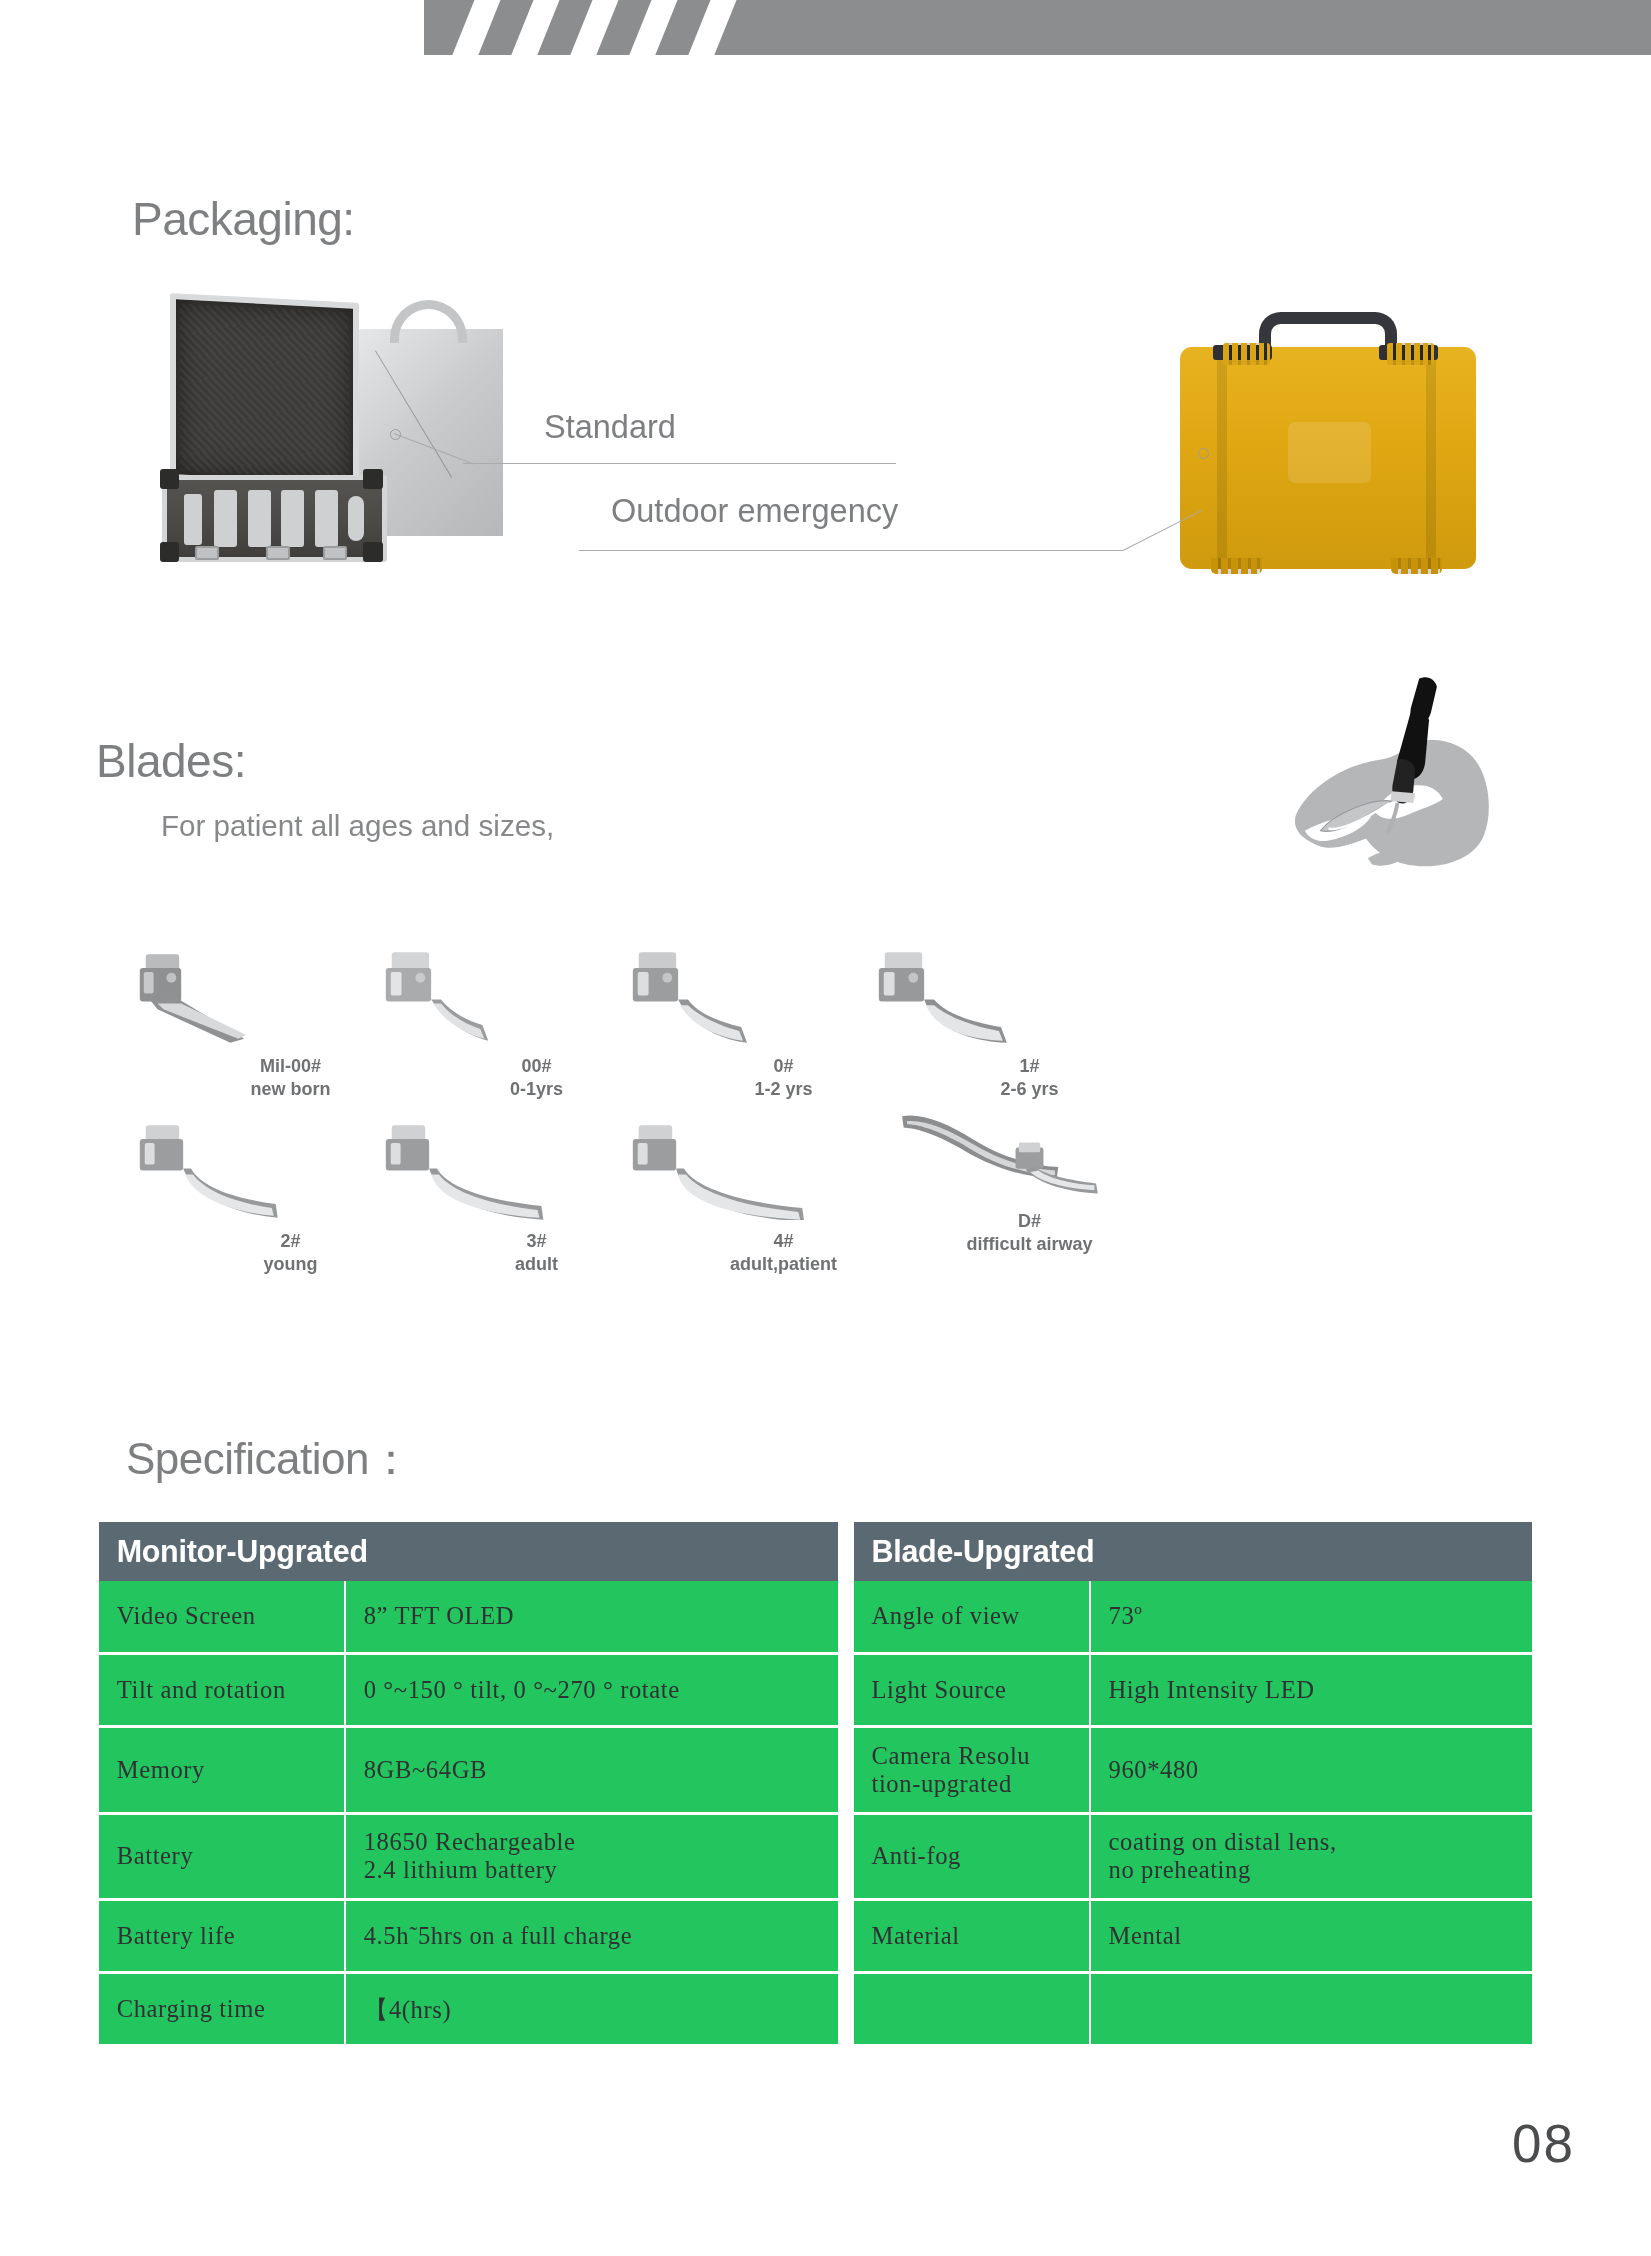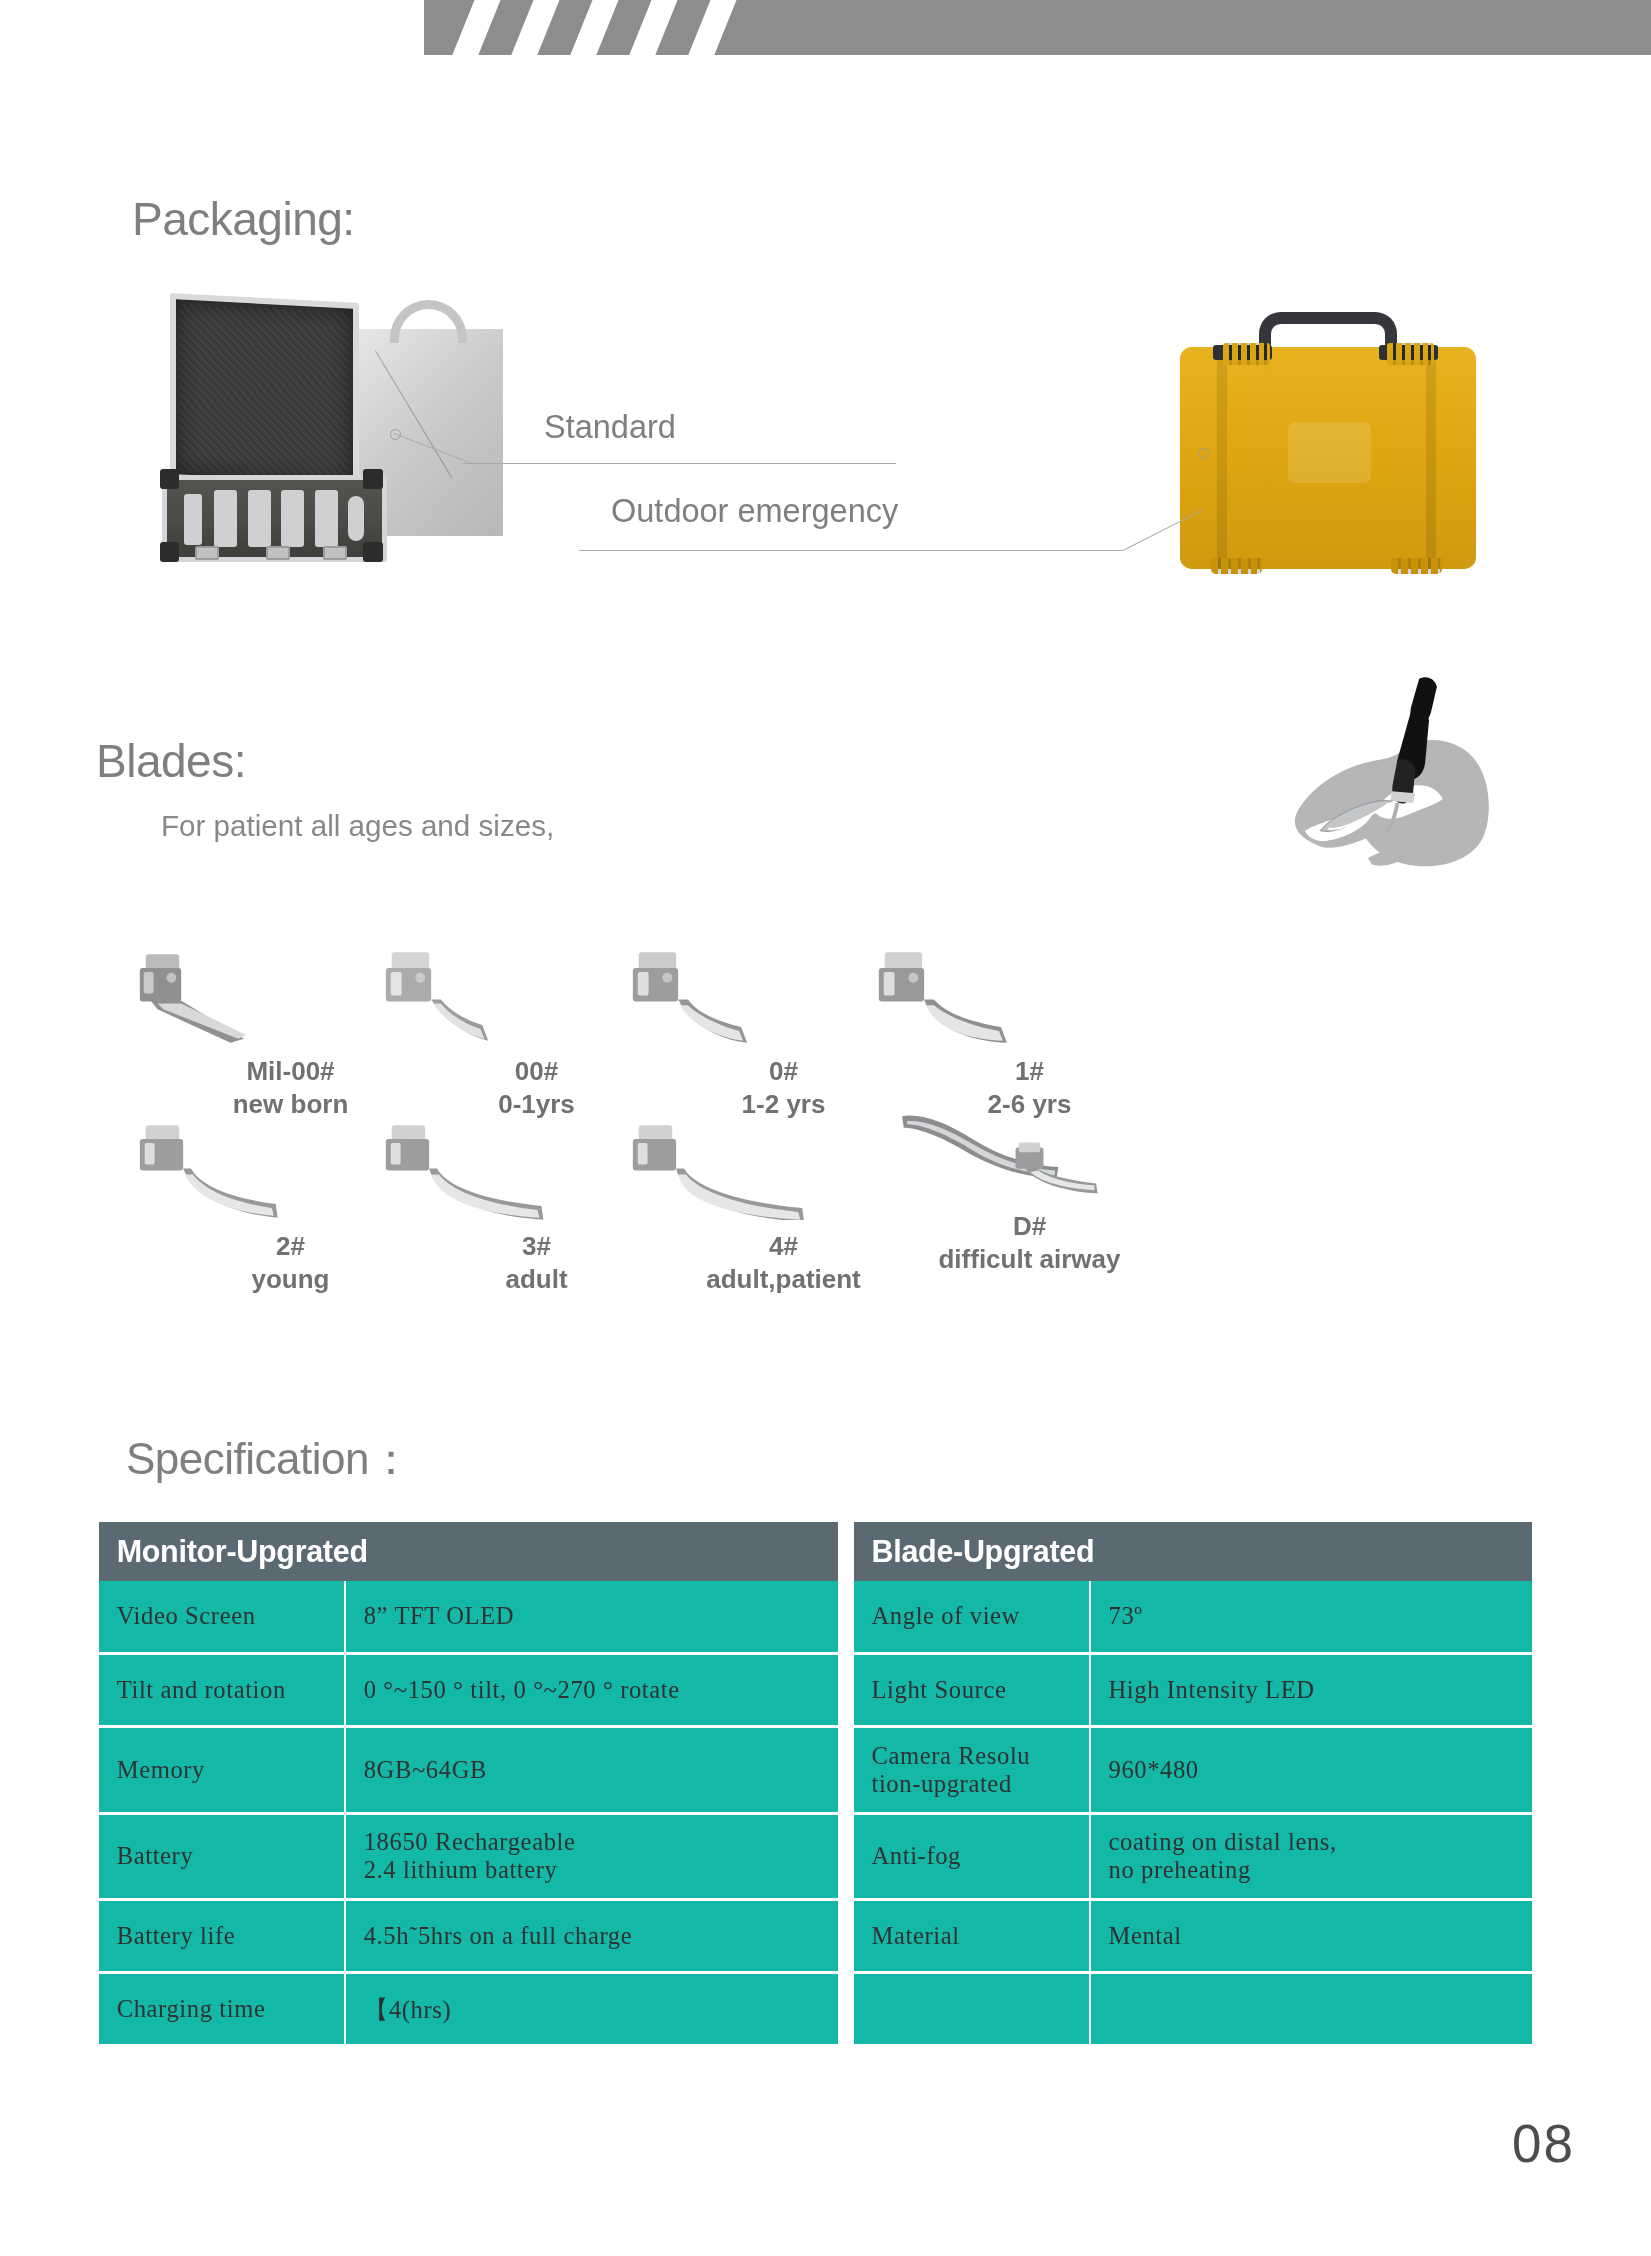--- a/index.html
+++ b/index.html
@@ -206,21 +206,21 @@
 
   
   #airway-fig { position:absolute; left:1281px; top:665px; width:227px; height:212px; }
 
   
   .blade-cell { position: absolute; width: 325px; }
   .blade-img  { position: relative; width: 325px; height: 97px; }
   .blade-caption {
     text-align: center;
     color: #6f7173;
-    font-size: 26px;
+    font-size: 18px;
     font-weight: bold;
     line-height: 1.28;
     margin-top: 5.9px;
     white-space: nowrap;
   }
   .blade-caption .sub { font-weight: bold; display: block; }
 
   
   #spec-heading { left: 126px; top: 1430px; font-size: 44px; }
 
@@ -237,21 +237,21 @@
     color: #ffffff;
     font-family: "Liberation Sans", sans-serif;
     font-size: 30.5px;
     font-weight: bold;
     text-align: left;
     padding: 11.8px 17.7px;
     height: 55px;
     letter-spacing: -0.3px;
   }
   #spec-table td {
-    background: #14b8a6;
+    background: #22c55e;
     color: #2f3133;
     font-size: 24.6px;
     padding: 13.8px 17.7px;
     height: 73px;
     vertical-align: middle;
     border-bottom: 3.9px solid #ffffff;
     letter-spacing: 0.6px;
   }
   #spec-table td.k-col { border-right: 2px solid #ffffff; }
   #spec-table td.mid-gap { background: #ffffff; border-bottom: none; width: 15.8px; padding:0; }

